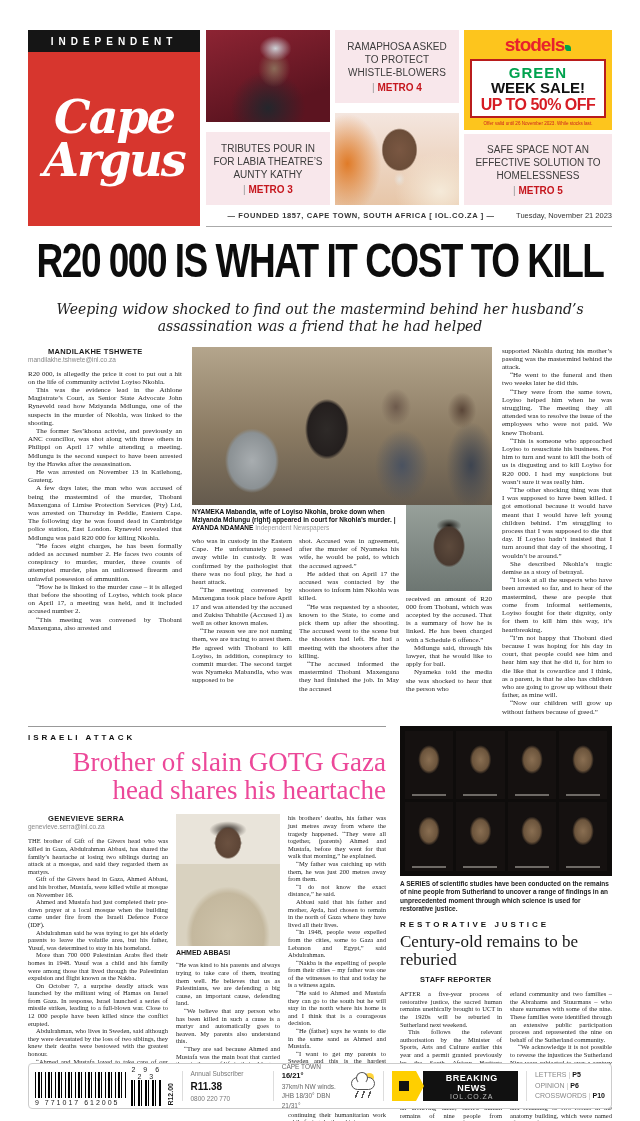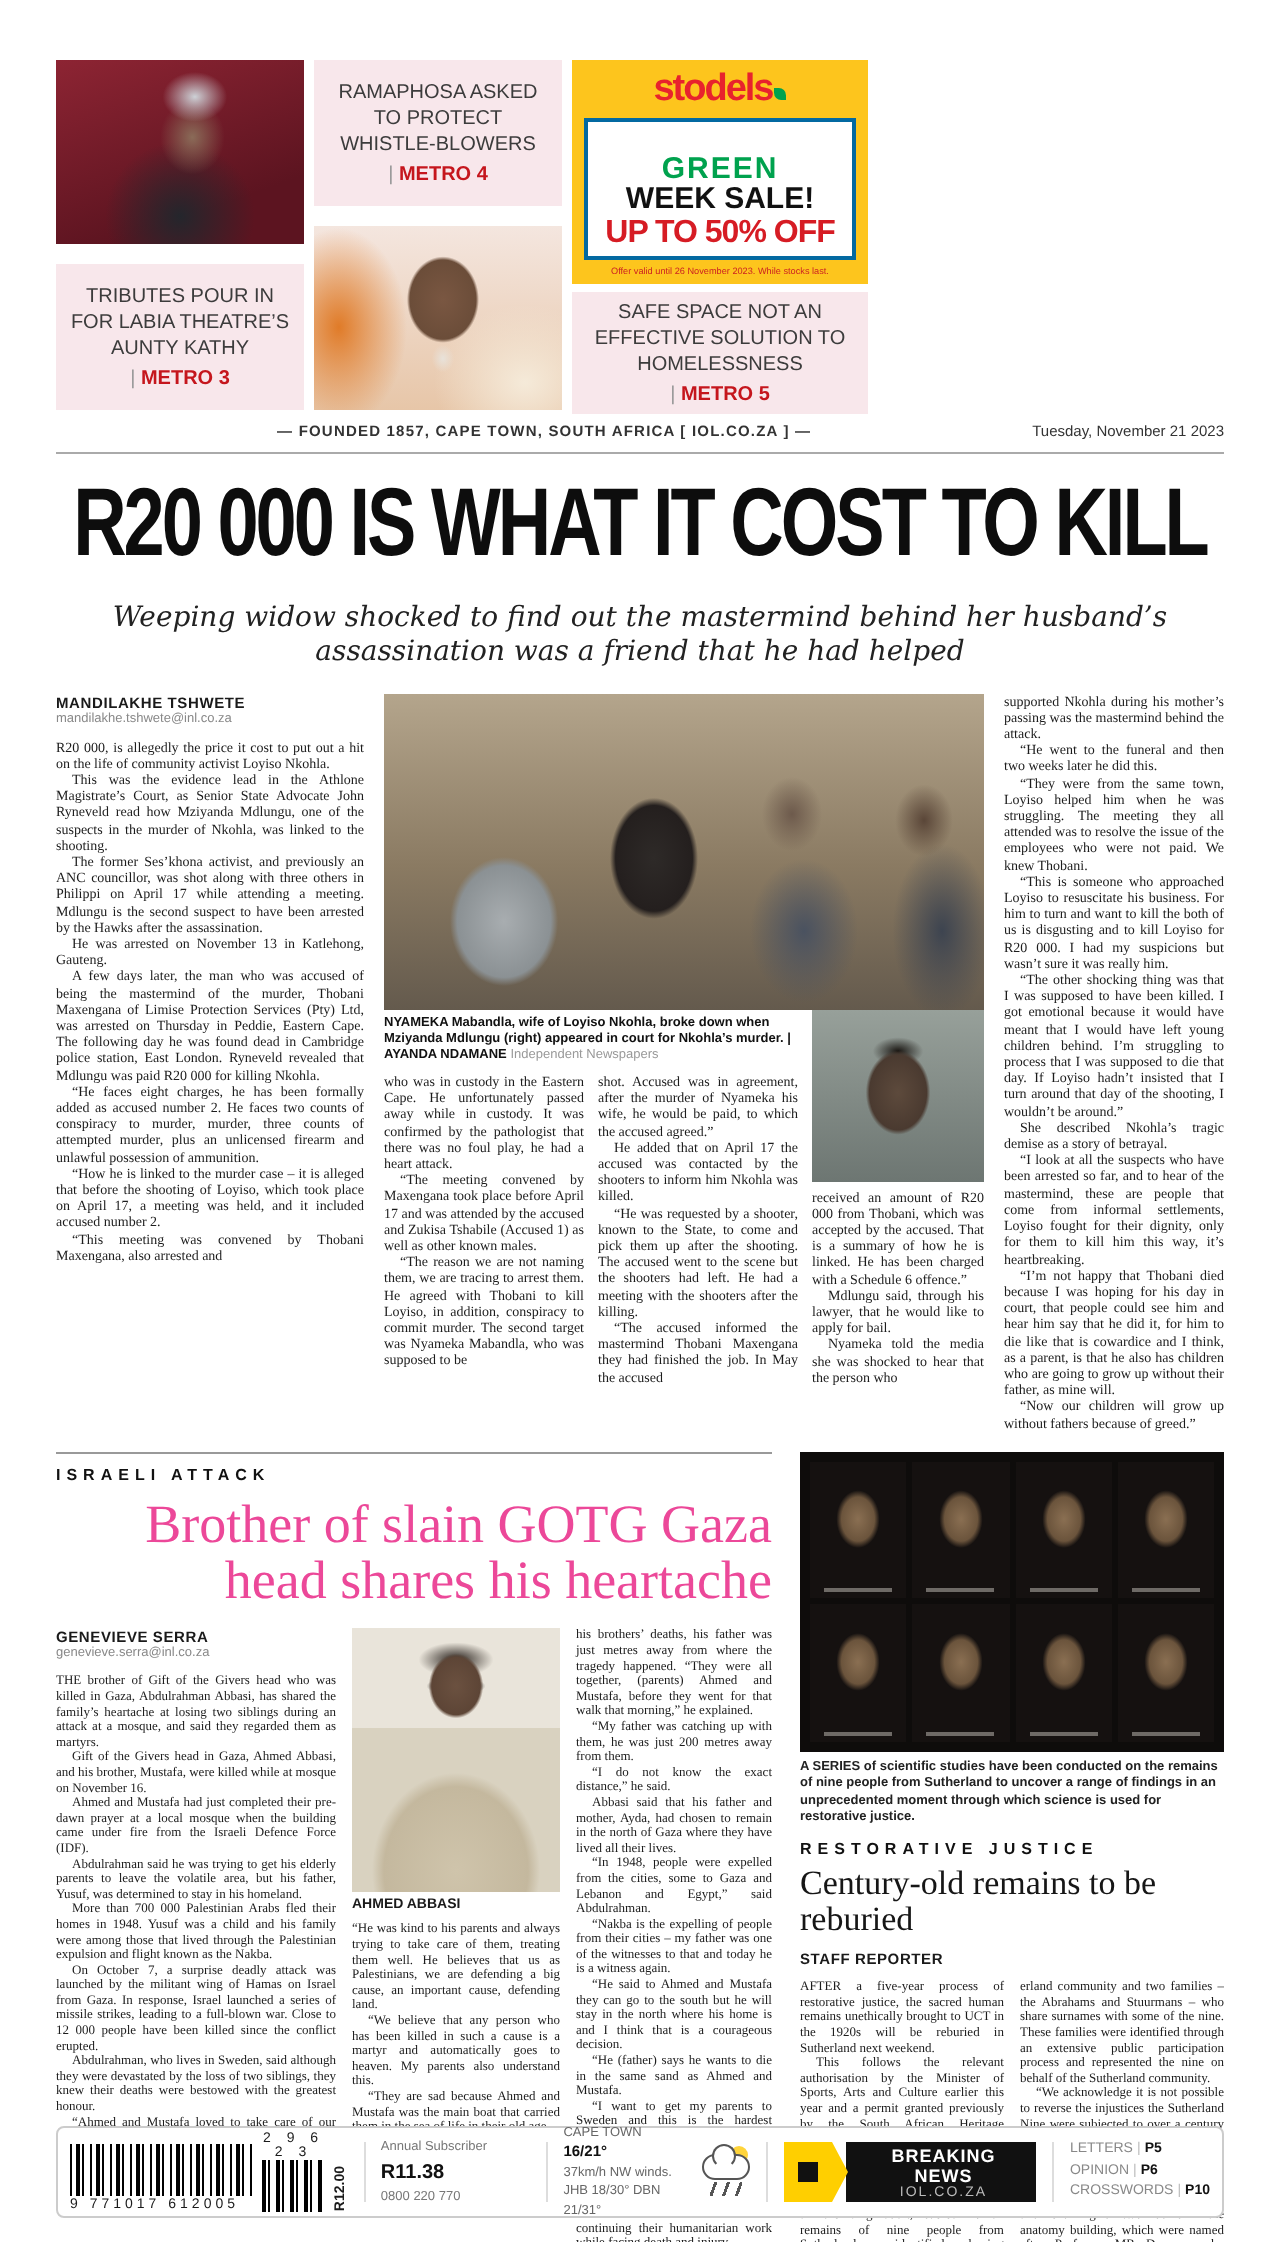--- a/index.html
+++ b/index.html
@@ -31,39 +31,39 @@
   .ph-speaker{height:92px;background:
      radial-gradient(30px 36px at 52% 40%,#7a5742 0%,#6b4d39 55%,transparent 60%),
      radial-gradient(8px 10px at 52% 72%,#e8e2da 0%,transparent 70%),
      radial-gradient(55px 80px at 10% 55%,#e07b28 0%,transparent 62%),
      radial-gradient(70px 60px at 85% 85%,#f5ead9 0%,transparent 65%),
      linear-gradient(180deg,#f4e6df,#e7c6a8);}
   .adcol{width:148px;display:flex;flex-direction:column;gap:4px;}
   .ad{background:#fdc51d;padding:5px 6px 4px;text-align:center;}
   .ad-brand{font:bold 19px/1 "Liberation Sans",sans-serif;color:#e8222d;letter-spacing:-1px;}
   .ad-leaf{display:inline-block;width:6px;height:6px;background:#00a24e;border-radius:0 60% 0 60%;margin-left:1px;}
-  .ad-box{background:#fff;border:2px solid #0369a1;margin-top:4px;padding:16px 2px 3px;}
+  .ad-box{background:#fff;border:2px solid #b91c1c;margin-top:4px;padding:4px 2px 3px;}
   .ad-l1{font:bold 15px/1 "Liberation Sans",sans-serif;color:#00a24e;letter-spacing:1px;}
   .ad-l2{font:bold 15px/1.05 "Liberation Sans",sans-serif;color:#111;}
   .ad-l3{font:bold 16px/1.1 "Liberation Sans",sans-serif;color:#d61c24;letter-spacing:-0.5px;}
   .ad-fine{margin-top:3px;font:4.6px "Liberation Sans",sans-serif;color:#c22;}
   .dateline{height:21px;display:flex;align-items:center;border-bottom:1px solid #aaa;margin-top:0;}
   .founded{flex:1;text-align:center;font:bold 7.5px "Liberation Sans",sans-serif;color:#333;letter-spacing:0.6px;}
   .pubdate{font:7.5px "Liberation Sans",sans-serif;color:#333;}
 
   
   .headline-wrap{height:56px;margin-top:10px;overflow:visible;text-align:center;}
   .headline{display:inline-block;font:bold 37px/1 "Liberation Sans",sans-serif;letter-spacing:-1.5px;
             transform:scaleY(1.3);transform-origin:center top;white-space:nowrap;color:#0d0d0d;}
   .standfirst{text-align:center;font:italic 14px/1.2 "DejaVu Serif",serif;color:#222;margin:8px 0 12px;}
   .lead-grid{display:flex;gap:10px;}
   .colw1{width:154px;}
   .colw5{width:110px;}
   .lead-mid{width:300px;}
-  .byline-name{font:bold 7.5px "Liberation Sans",sans-serif;letter-spacing:0.3px;}
+  .byline-name{font:bold 7.5px "Liberation Sans",sans-serif;letter-spacing:0.3px;margin-left:20px;}
   .byline-mail{font:6.5px "Liberation Sans",sans-serif;color:#888;margin-bottom:7px;}
   .body-txt{font:7px/8.2px "Liberation Serif",serif;text-align:justify;color:#1c1c1c;}
   .body-txt p{margin:0;}
   .body-txt p + p{text-indent:8px;}
   .sm .body-txt,.body-sm{font-size:6.5px;line-height:7.6px;}
   .ph-court{height:158px;background:
      radial-gradient(52px 62px at 20% 72%,#a8adb0 0%,#8b9194 45%,transparent 52%),
      radial-gradient(40px 55px at 45% 52%,#2e2a28 0%,#241f1e 48%,transparent 55%),
      radial-gradient(26px 32px at 68% 38%,#6d5a4c 0%,transparent 58%),
      radial-gradient(45px 60px at 70% 75%,#4a5260 0%,transparent 60%),
@@ -141,20 +141,27 @@
   .pageindex .row::after{content:"";}
   .idx-sep{color:#bbb;padding:0 2px;}
 </style>
 </head>
 <body>
 
 <div class="page">
  <div class="inner">
 
   <div class="header">
+    <div class="masthead">
+      <div class="mast-label">INDEPENDENT</div>
+      <div class="mast-red">
+        <div class="t">Cape</div>
+        <div class="t">Argus</div>
+      </div>
+    </div>
     <div class="hdr-right">
       <div class="promo-row">
 
         <div class="promo">
           <div class="ph ph-kathy"></div>
           <div class="promo-txt">
             <span>TRIBUTES POUR IN FOR LABIA THEATRE’S AUNTY KATHY</span>
             <span class="metro">METRO 3</span>
           </div>
         </div>

